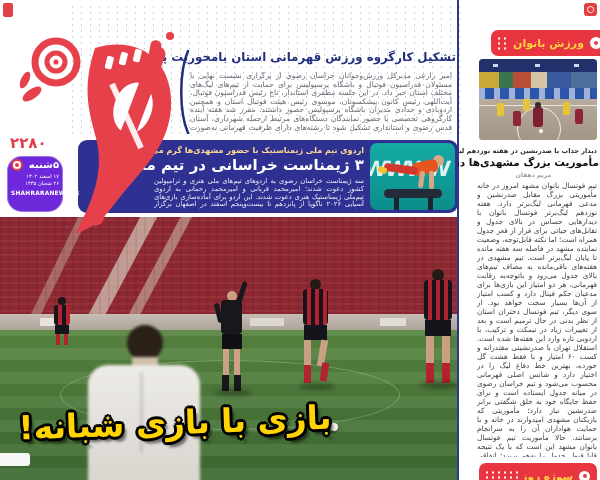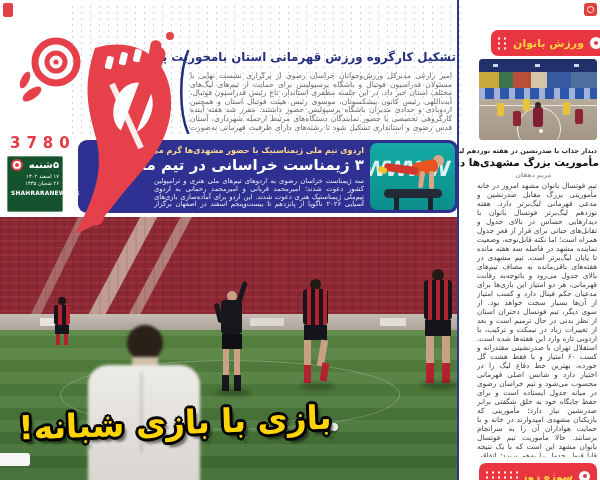--- a/index.html
+++ b/index.html
@@ -44,23 +44,23 @@
       <g fill="#ffffff">
         <rect x="106" y="36" width="7" height="13" rx="2" transform="rotate(14 109 42)"></rect>
         <rect x="120" y="32" width="7" height="13" rx="2" transform="rotate(14 123 38)"></rect>
         <rect x="134" y="29" width="7" height="13" rx="2" transform="rotate(14 137 35)"></rect>
       </g>
       <line x1="158" y1="34" x2="96" y2="198" stroke="#e6404b" stroke-width="15" stroke-linecap="round"></line>
       <line x1="112" y1="64" x2="141" y2="128" stroke="#ffffff" stroke-width="6" opacity=".9"></line>
     </svg>
   </div>
 
-  <div class="abs" style="left:10px;top:134px;direction:ltr;color:#e63946;font-weight:bold;font-size:15px;letter-spacing:6px;z-index:6;">3780</div>
-
-  <div class="abs" style="left:7px;top:156px;width:56px;height:56px;background:#14532d;border-radius:2px;z-index:7;padding:3px 4px;box-shadow:inset 0 0 0 1px rgba(255,255,255,.35);">
+  <div class="abs" style="left:10px;top:134px;direction:ltr;color:#e63946;font-weight:bold;font-size:15px;letter-spacing:6px;z-index:6;">۲۲۸۰</div>
+
+  <div class="abs" style="left:7px;top:156px;width:56px;height:56px;background:#6d28d9;border-radius:15px;z-index:7;padding:3px 4px;box-shadow:inset 0 0 0 1px rgba(255,255,255,.35);">
     <div style="display:flex;align-items:center;justify-content:space-between;">
       <span style="color:#fff;font-weight:bold;font-size:10px;line-height:12px;">۵شنبه</span>
       <span class="brandring" style="width:12px;height:12px;"></span>
     </div>
     <div style="color:#fff;font-size:5.2px;line-height:7px;margin-top:2px;">۱۷ اسفند ۱۴۰۲</div>
     <div style="color:#fff;font-size:5.2px;line-height:7px;">۲۶ شعبان ۱۴۴۵</div>
     <div style="color:#fff;font-size:5.9px;font-weight:bold;direction:ltr;text-align:center;margin-top:3px;letter-spacing:.2px;">SHAHRARANEWS.IR</div>
   </div>
 
   <div class="abs" style="left:182px;top:46px;width:276px;height:92px;">

